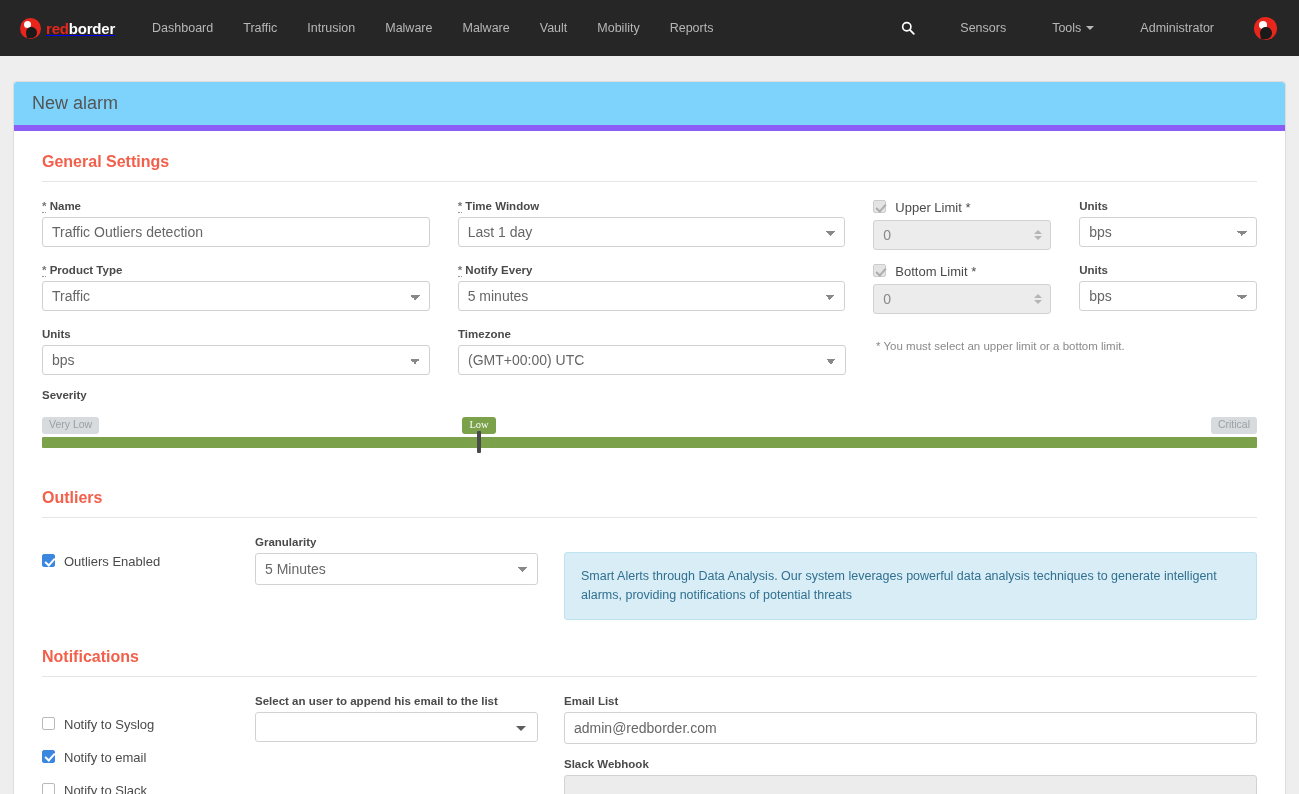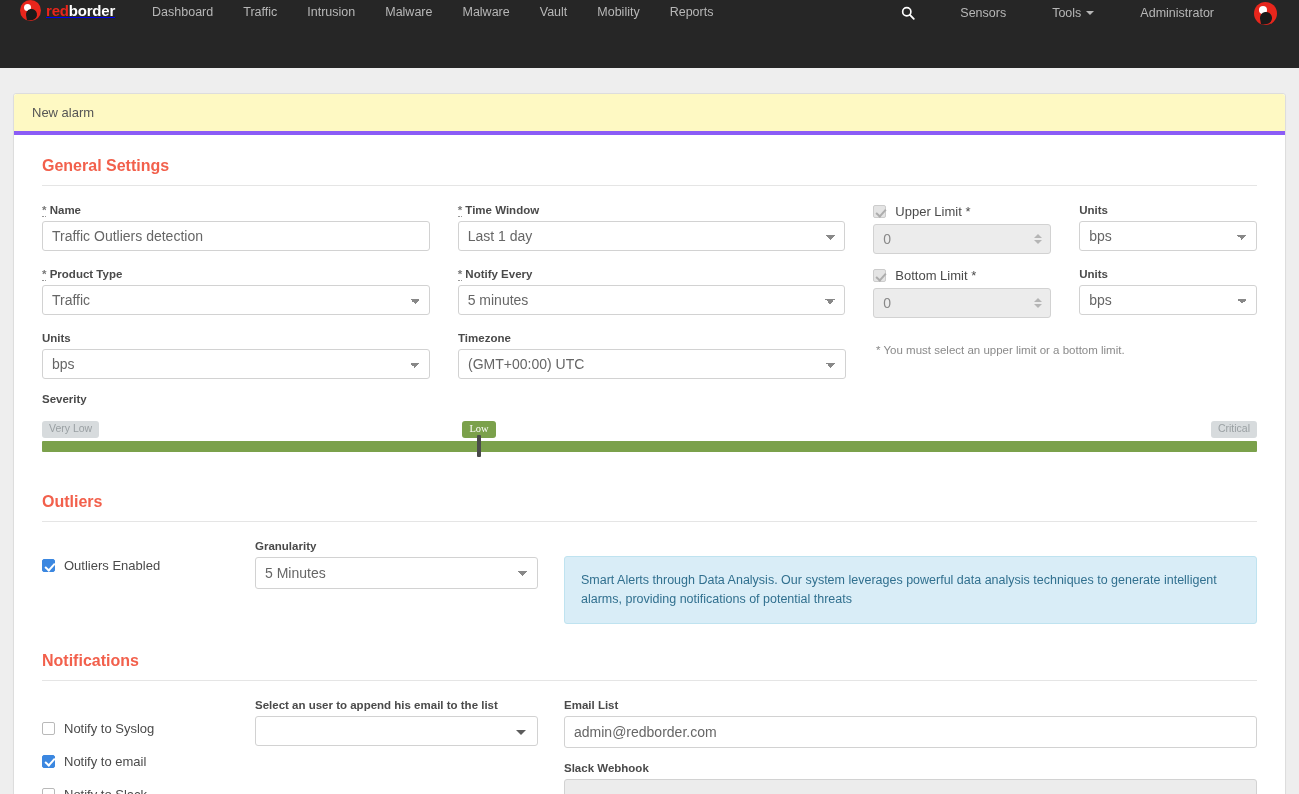--- a/index.html
+++ b/index.html
@@ -6,24 +6,24 @@
   html, body {
     margin: 0; padding: 0;
     width: 1299px; height: 794px;
     background: #eeeeee;
     font-family: "Liberation Sans", sans-serif;
     overflow: hidden;
   }
 
   
   .navbar {
-    height: 68px;
+    height: 56px;
     background: #262626;
     display: flex;
-    align-items: flex-start;
+    align-items: center;
     padding: 0 22px 0 20px;
     position: relative;
   }
   .brand { display: flex; align-items: center; margin-right: 22px; }
   .brand-mark {
     width: 21px; height: 21px; border-radius: 50%;
     background: #e8261c; position: relative; margin-right: 5px;
     overflow: hidden;
   }
   .brand-mark::before {
@@ -73,24 +73,24 @@
 
   
   .page-wrap { padding: 25px 13px 0 13px; }
   .panel {
     background: #ffffff;
     border: 1px solid #dddddd;
     border-radius: 3px 3px 0 0;
     box-shadow: 0 1px 1px rgba(0,0,0,.04);
   }
   .panel-head {
-    background: #fef9c3;
-    border-bottom: 4px solid #8b5cf6;
+    background: #7dd3fc;
+    border-bottom: 6px solid #8b5cf6;
     padding: 11px 18px;
-    font-size: 13px;
+    font-size: 18px;
     color: #555555;
     border-radius: 3px 3px 0 0;
   }
   .panel-body { padding: 22px 28px 10px 28px; }
 
   .section-title {
     color: #f2604c;
     font-size: 16px;
     font-weight: bold;
     margin: 0 0 10px 0;
@@ -151,21 +151,21 @@
     display: flex; flex-direction: column; line-height: 0;
     pointer-events: none;
   }
   .spin i {
     display: block; width: 0; height: 0; margin: 1px 0;
     border-left: 4px solid transparent; border-right: 4px solid transparent;
   }
   .spin i.up { border-bottom: 4px solid #b5b5b5; }
   .spin i.down { border-top: 4px solid #b5b5b5; }
 
-  .chk-line { display: flex; align-items: center; margin-bottom: 5px; }
+  .chk-line { display: flex; margin-bottom: 5px; }
   .chk {
     width: 13px; height: 13px; border-radius: 2px;
     border: 1px solid #b9b9b9; background: #ffffff;
     margin-right: 9px; position: relative; flex: none;
   }
   .chk.checked { background: #3b87e0; border-color: #3b87e0; }
   .chk.checked::after {
     content: ""; position: absolute; left: 3.7px; top: 0.7px;
     width: 4px; height: 8px;
     border: solid #ffffff; border-width: 0 2px 2px 0;

